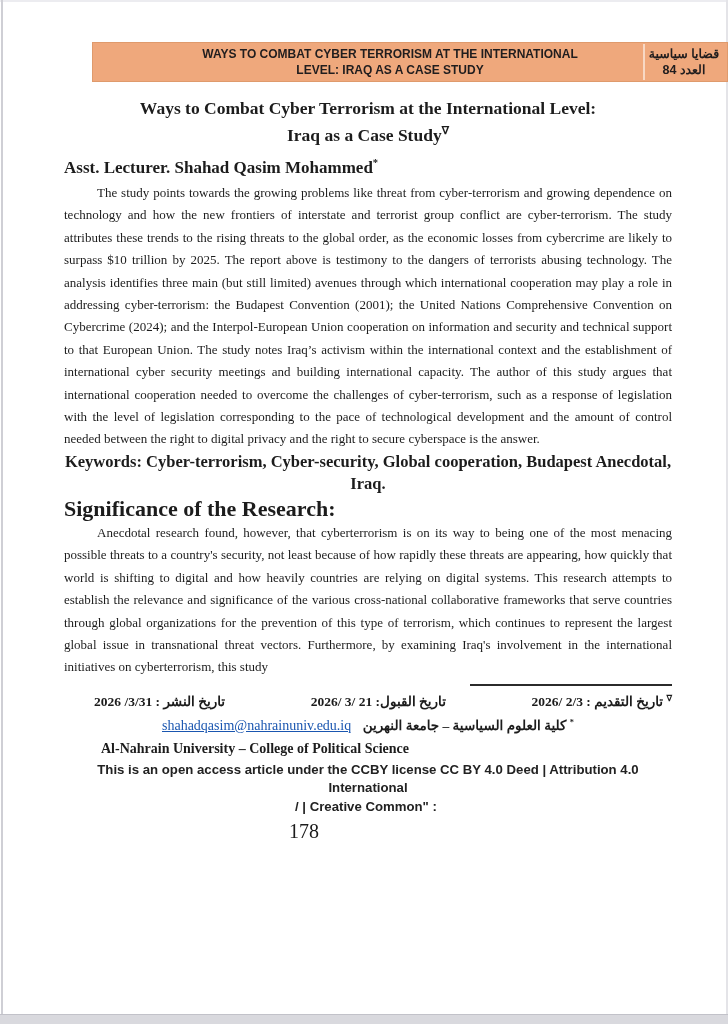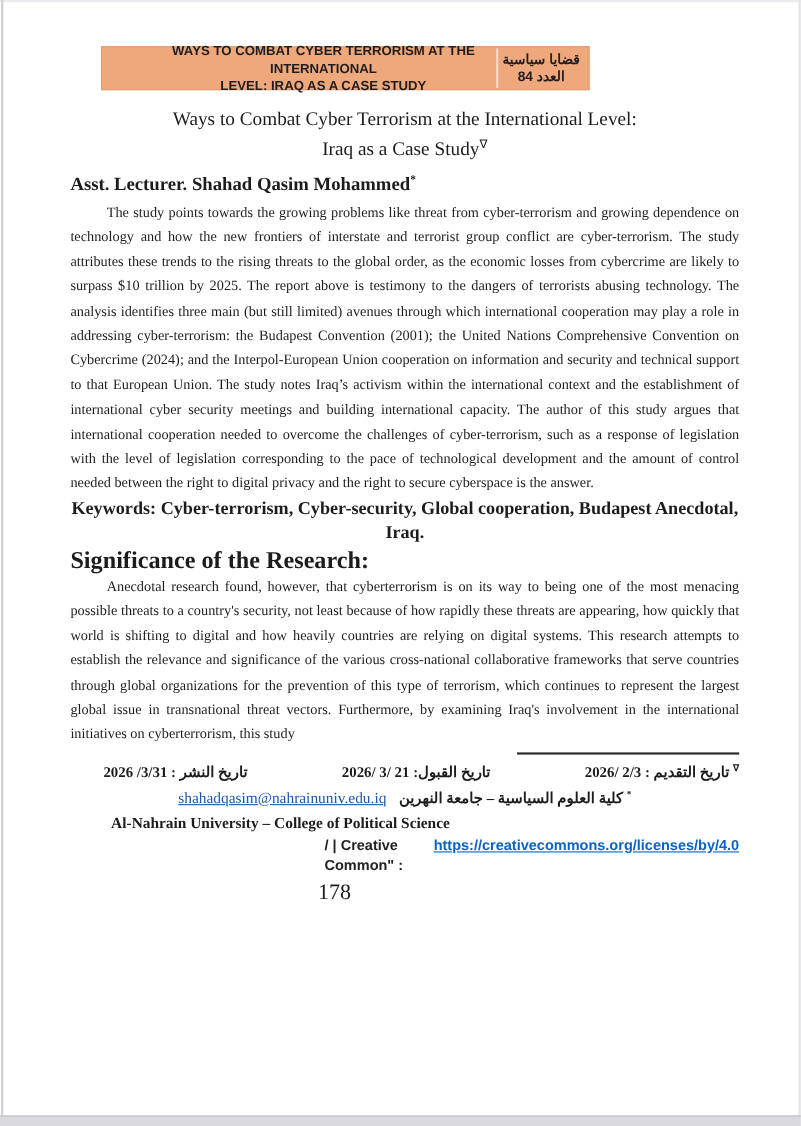--- a/index.html
+++ b/index.html
@@ -11,34 +11,34 @@
   
   .edge-left{position:absolute;left:1px;top:0;width:2px;height:1016px;background:#cfcfd5;}
   .edge-right{position:absolute;right:0;top:0;width:2px;height:1016px;background:#e4e4e8;}
   .edge-top{position:absolute;left:0;top:0;width:100%;height:2px;background:#ececf0;}
   .edge-bottom{position:absolute;left:0;bottom:0;width:100%;height:9px;background:#d9d9de;border-top:1px solid #c2c2c9;}
 
   .content{position:absolute;left:64px;top:0;width:608px;}
 
   
   .banner{
-    margin:42px 0 0 28px;width:444px;height:40px;display:flex;
+    margin:42px 0 0 28px;width:636px;height:40px;display:flex;
     border:1px solid #df9a6c;box-sizing:border-box;padding-left:44px;
   }
   .banner-left{
     flex:1;display:flex;flex-direction:column;justify-content:center;text-align:center;
     font-family:"Liberation Sans",sans-serif;font-weight:700;font-size:12px;line-height:16px;color:#201d1e;
   }
   .banner-divider{width:2px;background:rgba(255,255,255,.55);margin:1px 0;}
   .banner-right{
     width:82px;direction:rtl;text-align:center;padding:3px 6px 0 2px;box-sizing:border-box;
     font-family:"Liberation Sans",sans-serif;font-weight:700;font-size:12.5px;line-height:16px;color:#201d1e;
   }
 
-  .paper-title{margin-top:13px;text-align:center;font-weight:400;font-size:17.5px;line-height:27px;}
+  .paper-title{margin-top:13px;text-align:center;font-weight:700;font-size:17.5px;line-height:27px;}
   sup{font-size:.62em;vertical-align:super;line-height:0;}
 
   .author-line{margin-top:7px;font-weight:700;font-size:17px;line-height:24px;}
   .abstract-heading{margin-top:6px;font-weight:700;font-size:17px;line-height:24px;text-decoration:underline;}
 
   .para{
     margin-top:2px;font-size:13px;line-height:22.4px;text-align:justify;text-indent:33px;
   }
   .keywords{margin-top:0;font-weight:700;font-size:16.5px;line-height:22.5px;text-align:center;}
   .sig-heading{margin-top:1px;font-weight:700;font-size:22px;line-height:23px;}
@@ -119,21 +119,21 @@
   </div>
 
   <div class="email-row">
     <sup>*</sup>
     <span>كلية العلوم السياسية – جامعة النهرين</span>
     <a id="email-link" style="color: rgb(26, 86, 176);">shahadqasim@nahrainuniv.edu.iq</a>
   </div>
 
   <div class="univ-row">Al-Nahrain University – College of Political Science</div>
 
+  <div class="license1">This is an open access article under the CCBY license CC BY 4.0 Deed | Attribution 4.0 International</div>
 
   <div class="license2">
     <span class="cc-prefix">/ | Creative Common" :</span>
-    <a id="cc-link" style="color: rgb(11, 99, 197);">https://creativecommons.org/licenses/by/4.0</a>
   </div>
 
   <div class="page-number">178</div>
 
 </div>
 
 </body></html>

